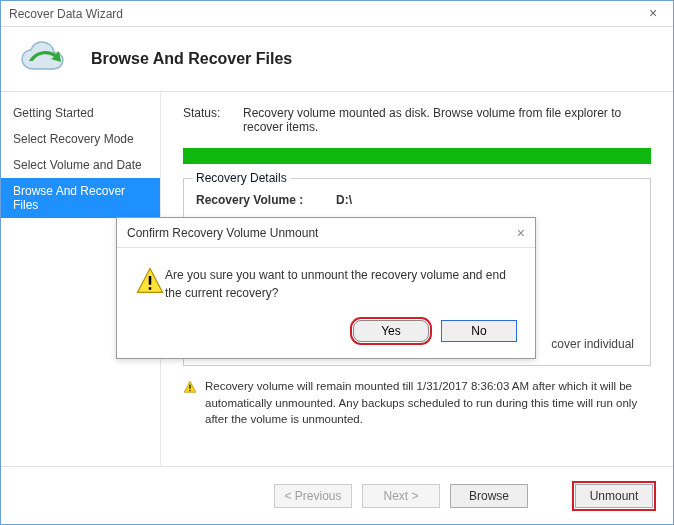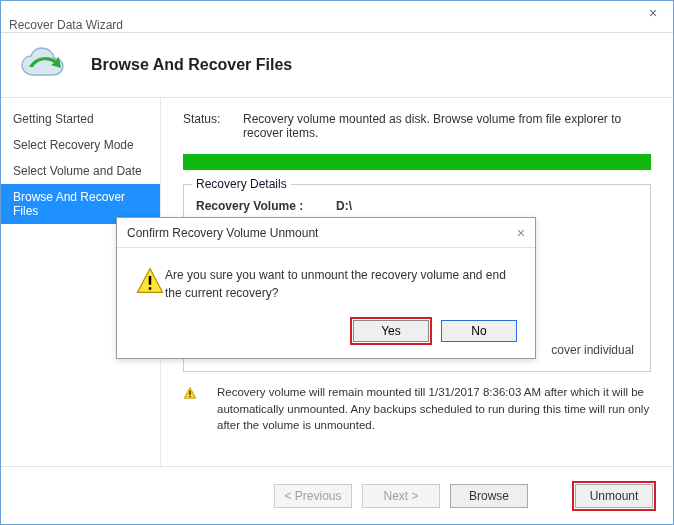--- a/index.html
+++ b/index.html
@@ -12,25 +12,25 @@
   }
   .app {
     width: 674px;
     height: 525px;
     border: 1px solid #6a9fd8;
     position: relative;
     background: #fff;
     overflow: hidden;
   }
   .titlebar {
-    height: 32px;
+    height: 26px;
     background: #fff;
     border-bottom: 1px solid #ddd;
     display: flex;
-    align-items: flex-end;
+    align-items: center;
     padding: 0 8px;
     position: relative;
   }
   .titlebar .title {
     font-size: 12px;
     color: #555;
   }
   .titlebar .close {
     position: absolute;
     right: 6px;
@@ -104,21 +104,21 @@
     padding: 0 4px;
     font-size: 12px;
     color: #0f172a;
   }
   .kv-row { display: flex; gap: 10px; font-size: 12px; margin-top: 4px; }
   .kv-row .k { font-weight: 700; min-width: 130px; }
   .kv-row .v { font-weight: 700; }
   .hidden-text { color:#444; font-size:12px; margin-top:130px; text-align:right; padding-right:4px;}
   .note-row {
     display: flex;
-    gap: 20px;
+    gap: 8px;
     margin-top: 12px;
     font-size: 11.5px;
     color: #333;
     line-height: 1.45;
   }
   .warn-icon {
     flex-shrink: 0;
     margin-top: 2px;
   }
   .footer {
@@ -188,21 +188,21 @@
     padding: 10px 18px 16px;
   }
   .dlg-btn {
     width: 76px;
     height: 22px;
     font-size: 12px;
     background: #efefef;
     border: 1px solid #888;
     cursor: pointer;
   }
-  .dlg-btn.yes { outline: 2px solid #d11f2a; outline-offset: 1px; }
+  .dlg-btn.yes { outline: 2px solid #d11f2a; outline-offset: 1px; border-radius: 8px; }
   .dlg-btn.no  { border-color: #2d6cdf; }
   .tri-warn-lg svg, .tri-warn-sm svg { display:block; }
 </style>
 </head>
 <body>
 
 <div class="app">
 
   <div class="titlebar">
     <span class="title">Recover Data Wizard</span>

